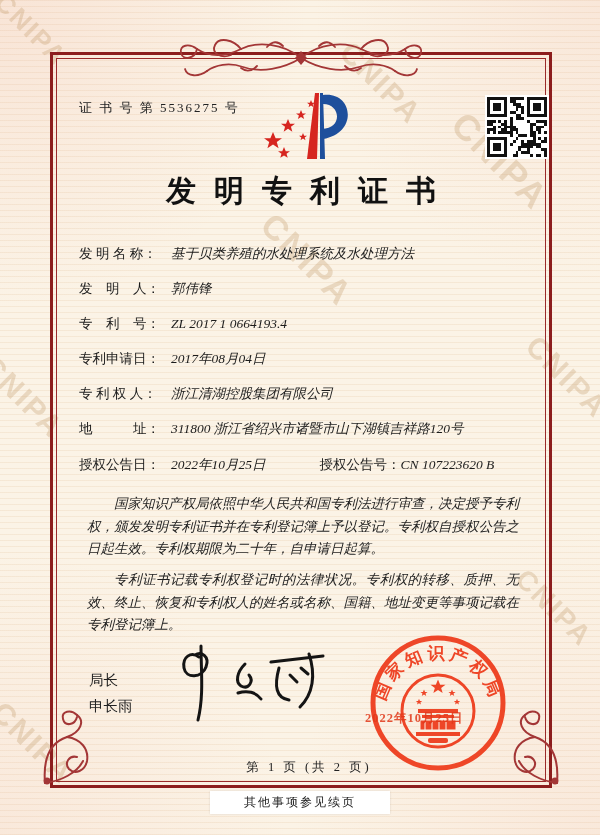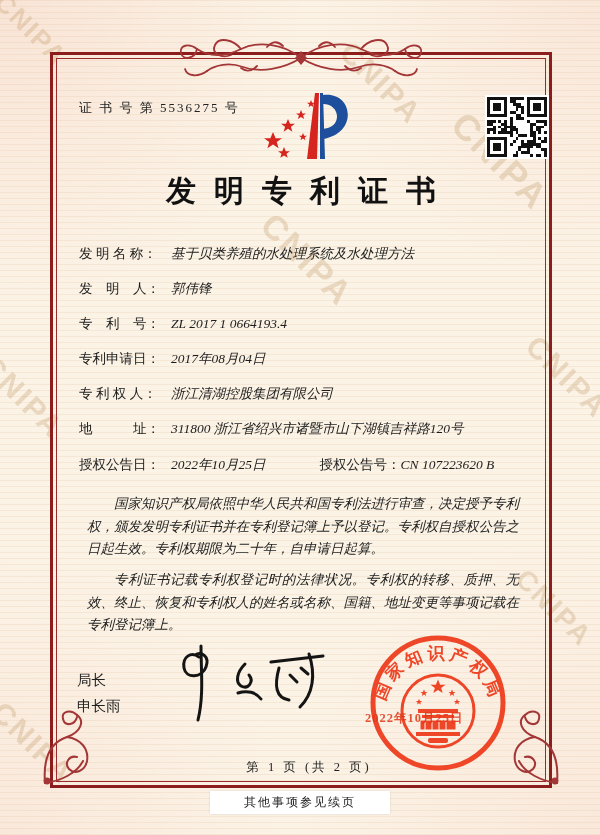--- a/index.html
+++ b/index.html
@@ -26,21 +26,21 @@
       font-size:30px;font-weight:bold;color:#111;letter-spacing:18px;text-indent:18px;}
   .fields{position:absolute;left:26px;top:188px;width:448px;font-size:13.5px;color:#1c1c1c;}
   .frow{display:flex;margin-bottom:13.5px;line-height:1.6;}
   .flabel{white-space:pre;flex:0 0 92px;}
   .fvalue{white-space:pre-wrap;font-style:italic;}
   .grant-pair{display:flex;}
   .grant2{margin-left:54px;display:flex;}
   .paras{position:absolute;left:26px;top:430px;width:448px;font-size:13.5px;
       font-style:italic;line-height:1.68;color:#222;text-align:justify;}
   .paras p{margin:8px;text-indent:2em;}
-  .signer{position:absolute;left:24px;top:612px;font-family:"Liberation Sans","DejaVu Sans",sans-serif;
+  .signer{position:absolute;left:36px;top:612px;font-family:"Liberation Sans","DejaVu Sans",sans-serif;
       font-size:14.5px;color:#222;line-height:1.8;}
   .signature{position:absolute;left:108px;top:586px;}
   .seal{position:absolute;left:315px;top:578px;}
   .seal-date{position:absolute;left:312px;top:655px;font-size:12.5px;color:rgba(225,55,25,.85);
       letter-spacing:1px;font-weight:bold;}
   .pagenum{position:absolute;left:8px;top:704px;width:100%;text-align:center;
       font-size:12.5px;letter-spacing:3px;color:#222;}
   .note-box{position:absolute;left:50%;top:791px;transform:translateX(-50%);
       background:#fff;padding:3px 34px;font-size:12px;letter-spacing:2px;color:#222;
       box-shadow:0 0 2px rgba(0,0,0,.12);}

